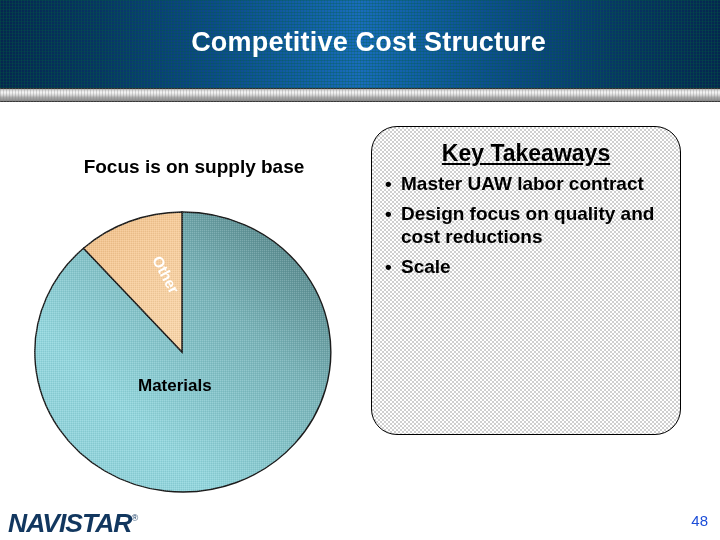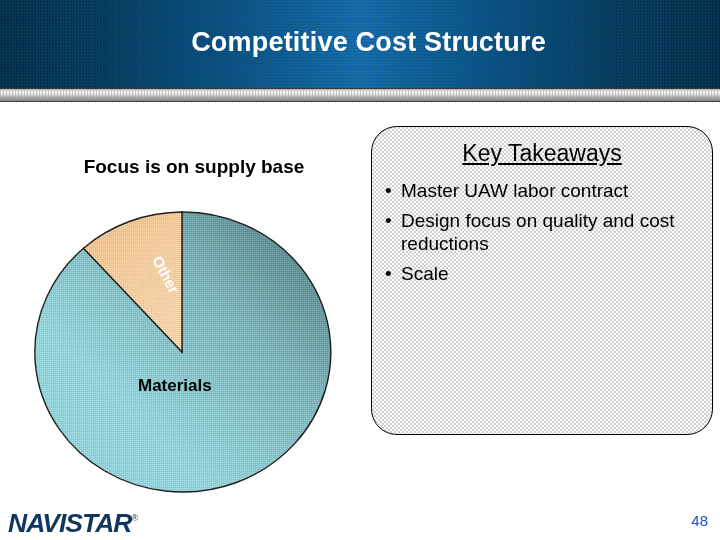--- a/index.html
+++ b/index.html
@@ -122,42 +122,43 @@
     color: #ffffff;
     transform: rotate(62deg);
     transform-origin: 50% 50%;
   }
 
   
   #takeaways-box {
     position: absolute;
     left: 371px;
     top: 126px;
-    width: 342px;
+    width: 310px;
     height: 309px;
     box-sizing: border-box;
     border: 1px solid #000000;
     border-radius: 26px;
     background-color: #d9d9d9;
     background-image:
       repeating-conic-gradient(#cfcfcf 0% 25%, #ffffff 0% 50%);
     background-size: 4px 4px;
     overflow: hidden;
+    font-weight: bold;
   }
   #takeaways-title {
     margin: 13px 0 6px 0;
     text-align: center;
     font-size: 23px;
     color: #000000;
     text-decoration: underline;
   }
   #takeaways-list {
     list-style: none;
     margin: 0;
-    padding: 7px 10px 0 12px;
+    padding: 0 10px 0 12px;
   }
   #takeaways-list li {
     position: relative;
     font-size: 19px;
     line-height: 1.18;
     color: #000000;
     margin-bottom: 8px;
     padding-left: 17px;
   }
   #takeaways-list li::before {

